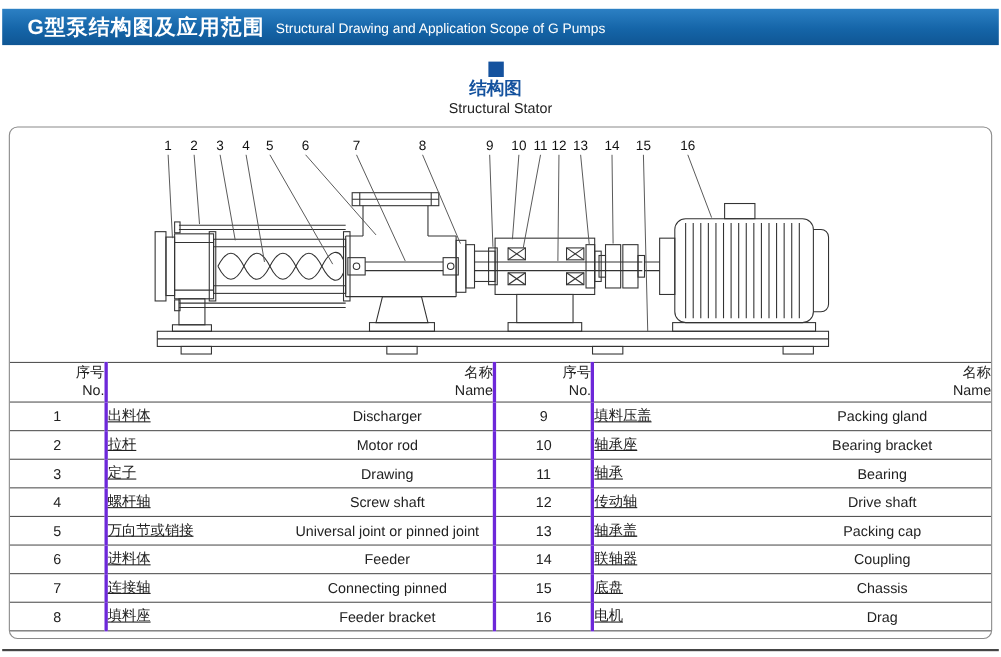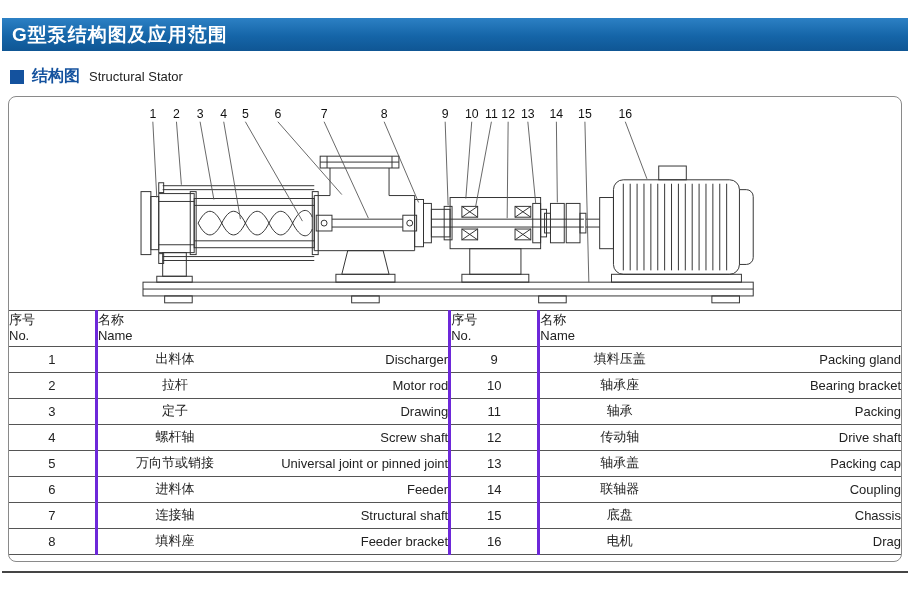--- a/index.html
+++ b/index.html
@@ -6,32 +6,32 @@
   html,body { margin:0; padding:0; }
   body {
     width:910px; height:597px;
     background:#ffffff;
     font-family:"Liberation Sans","DejaVu Sans",sans-serif;
     color:#222;
     overflow:hidden;
   }
   
   .topbar {
-    margin:18px 2px 0 2px;
+    margin:8px 2px 0 2px;
     height:33px;
     background:linear-gradient(180deg,#2c80c4 0%, #1565a8 55%, #0f5694 100%);
     color:#fff;
     display:flex; align-items:center;
-    padding:0 10px;
+    padding:0 23px;
   }
   .topbar .cn { font-size:19px; font-weight:bold; letter-spacing:1px; }
   .topbar .en { font-size:12.5px; margin-left:10px; margin-top:2px; }
 
   
-  .section { display:flex; align-items:center; margin:15px 10px 9px 10px; }
+  .section { display:flex; align-items:center; margin:15px 10px 9px 10px;flex-direction:column; }
   .bullet { width:14px; height:14px; background:#14529e; margin-right:8px; flex:0 0 auto; }
   .section .cn { font-size:16px; font-weight:bold; color:#14529e; margin-right:9px; }
   .section .en { font-size:13px; color:#222; }
 
   
   .box {
     margin:0 8px;
     border:1px solid #8a8a8a;
     border-radius:8px;
     background:#fff;
@@ -41,42 +41,43 @@
   .drawing-wrap { padding:8px 8px 0 8px; }
   .drawing-wrap svg { display:block; width:100%; height:auto; }
 
   
   table.parts { width:100%; border-collapse:collapse; table-layout:fixed; margin-top:2px; }
   table.parts th, table.parts td {
     border-top:1px solid #555;
     font-size:13px; font-weight:normal;
     padding:0; vertical-align:middle;
   }
-  table.parts th { height:36px; line-height:16px; text-align:left; }
+  table.parts th { height:36px; line-height:16px; text-align:right; }
   table.parts td { height:26px; }
   table.parts tr:last-child td { border-bottom:1px solid #555; }
   .vl { border-left:3px solid #6d28d9; }
   td.no { text-align:center; }
   .name-cell { display:flex; align-items:center; width:100%; }
-  .name-cn { width:44%; text-align:center; white-space:nowrap; }
-  .name-en { flex:1; text-align:right; padding-left:4px; white-space:nowrap; }
+  .name-cn { width:44%; text-align:left; white-space:nowrap;text-decoration:underline; }
+  .name-en { flex:1; text-align:center; padding-left:4px; white-space:nowrap; }
 
   
   .footer-rule { margin:9px 2px 0 2px; border-top:2px solid #454545; }
 
   
   .part { stroke:#333; fill:none; stroke-width:1; }
   .callout-line { stroke:#555; stroke-width:0.9; }
   .callout-num { fill:#111; stroke:none; font-size:12.5px; font-family:"Liberation Sans","DejaVu Sans",sans-serif; }
 </style>
 </head>
 <body>
 
 <div class="topbar">
   <span class="cn">G型泵结构图及应用范围</span>
+  <span class="en">Structural Drawing and Application Scope of G Pumps</span>
 </div>
 
 <div class="section">
   <div class="bullet"></div>
   <span class="cn">结构图</span>
   <span class="en">Structural Stator</span>
 </div>
 
 <div class="box">
 
@@ -359,21 +360,21 @@
         <td class="vl">
             <div class="name-cell">
               <span class="name-cn">定子</span>
               <span class="name-en">Drawing</span>
             </div>
           </td>
         <td class="vl no">11</td>
         <td class="vl">
             <div class="name-cell">
               <span class="name-cn">轴承</span>
-              <span class="name-en">Packing</span>
+              <span class="name-en">Bearing</span>
             </div>
           </td>
       </tr>
       <tr>
         <td class="no">4</td>
         <td class="vl">
             <div class="name-cell">
               <span class="name-cn">螺杆轴</span>
               <span class="name-en">Screw shaft</span>
             </div>
@@ -416,21 +417,21 @@
               <span class="name-cn">联轴器</span>
               <span class="name-en">Coupling</span>
             </div>
           </td>
       </tr>
       <tr>
         <td class="no">7</td>
         <td class="vl">
             <div class="name-cell">
               <span class="name-cn">连接轴</span>
-              <span class="name-en">Structural shaft</span>
+              <span class="name-en">Connecting pinned</span>
             </div>
           </td>
         <td class="vl no">15</td>
         <td class="vl">
             <div class="name-cell">
               <span class="name-cn">底盘</span>
               <span class="name-en">Chassis</span>
             </div>
           </td>
       </tr>

